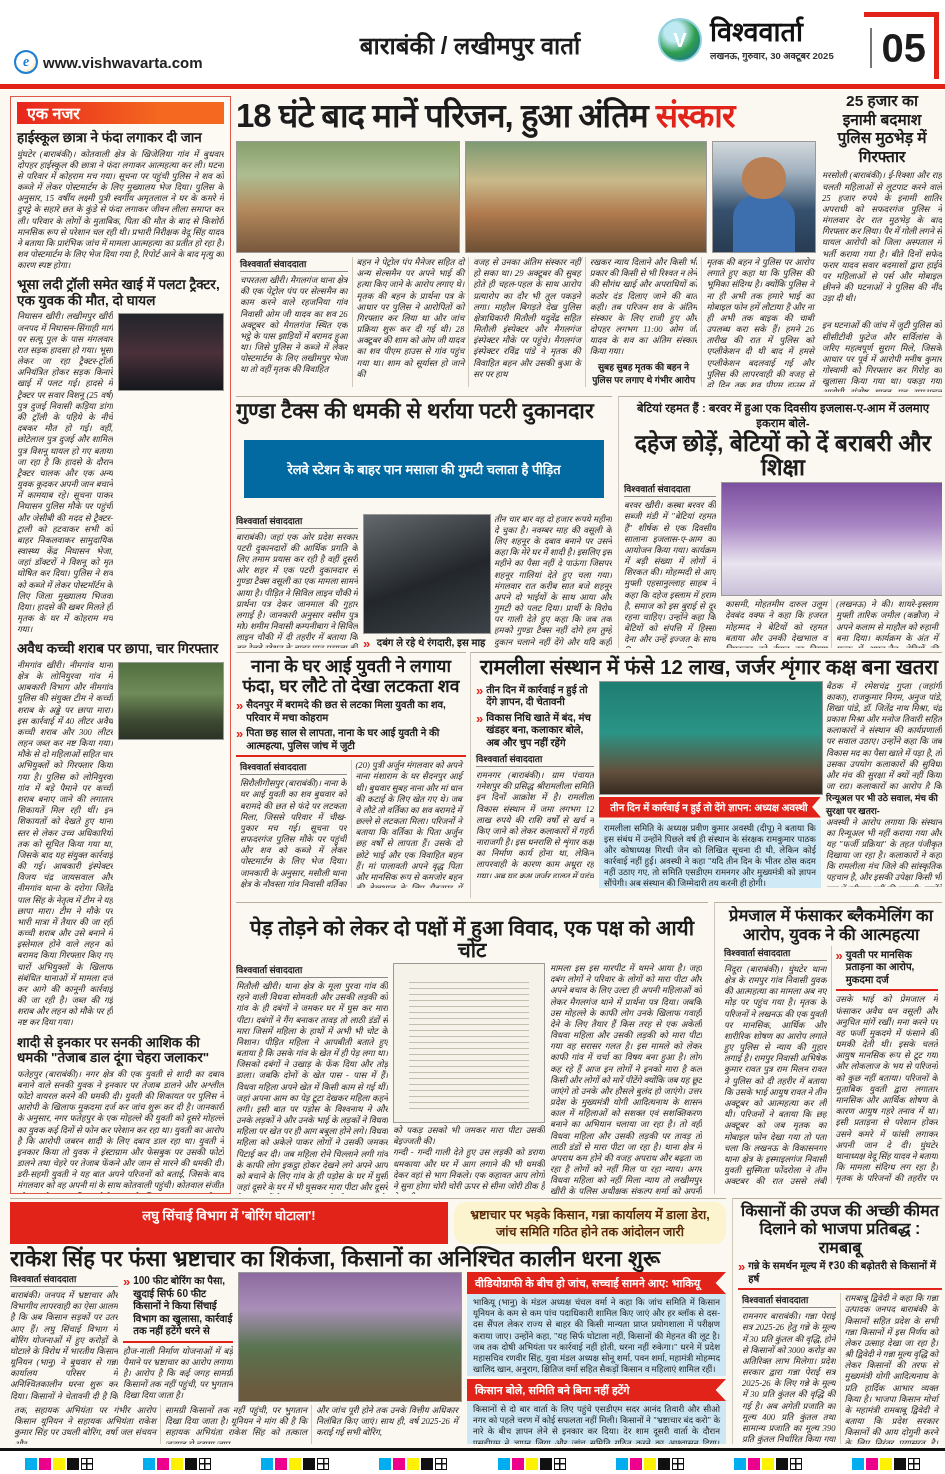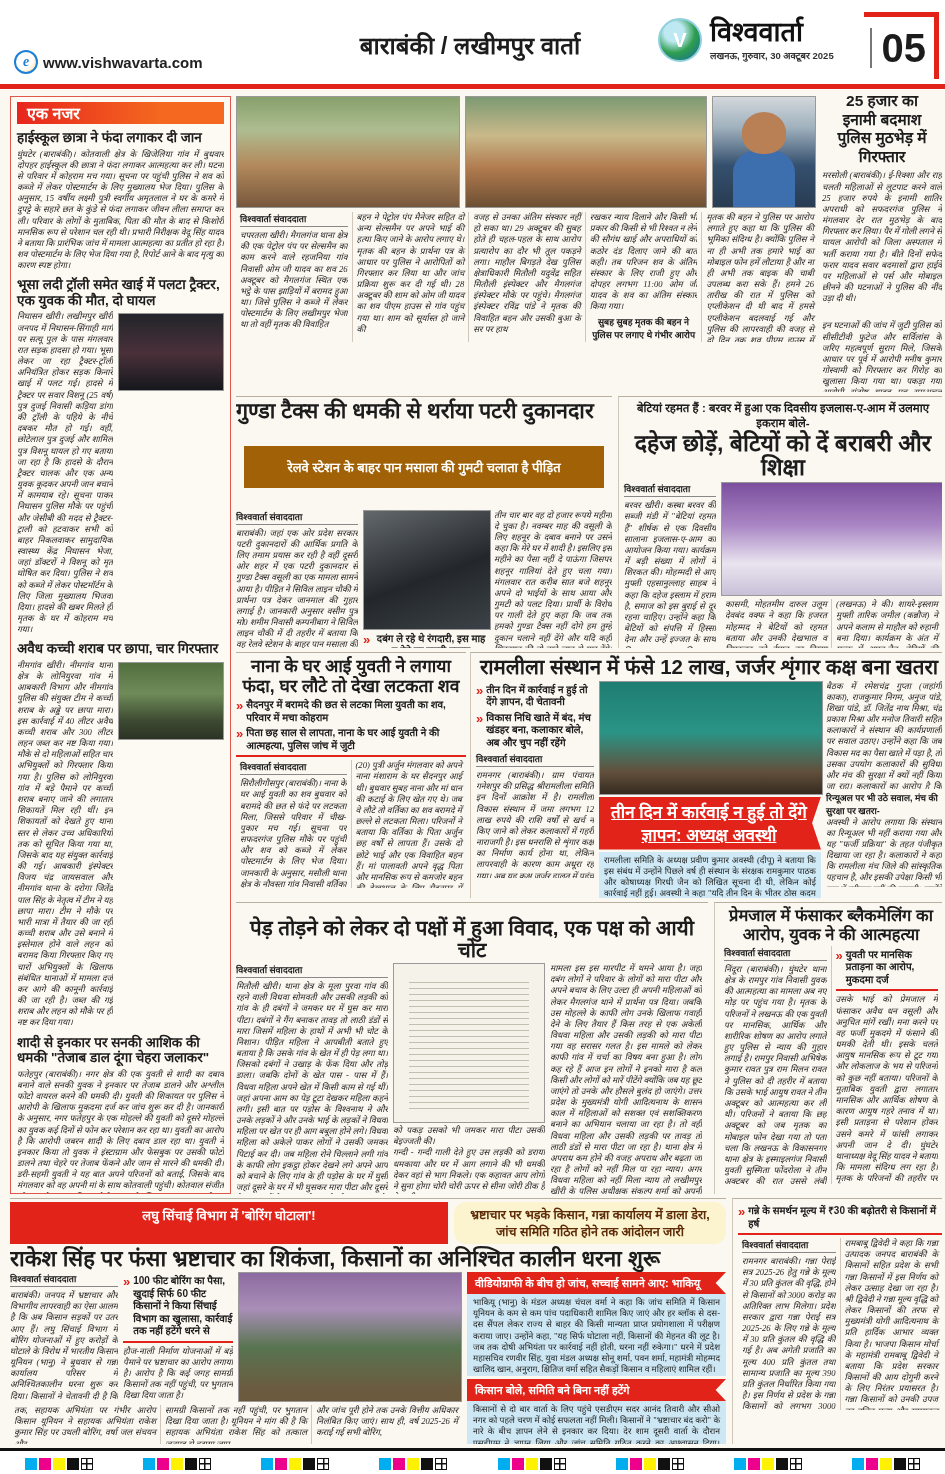--- a/index.html
+++ b/index.html
@@ -63,22 +63,22 @@
            font:bold 16px "Liberation Sans",sans-serif;padding:0 10px;margin-bottom:4px;}
   .sb-h{font:bold 13.5px "Liberation Sans",sans-serif;line-height:1.15;margin:6px 0 3px;}
   .sb-photo{float:right;width:104px;height:76px;margin:2px 0 2px 5px;}
   
   .blk{position:absolute;box-sizing:border-box;overflow:hidden;}
   .funeral-h{font:800 33px "Liberation Sans",sans-serif;white-space:nowrap;letter-spacing:-1px;}
   .funeral-h .red{color:#e2231a;}
   .photos-row{display:flex;gap:5px;margin-top:4px;}
   .reward-h{font:bold 15.5px "Liberation Sans",sans-serif;text-align:center;line-height:1.2;margin:0 12px 4px;}
   .gunda-h{font:800 21.5px "Liberation Sans",sans-serif;line-height:1.1;margin:0;}
-  .gunda-sub{background:#a16207;color:#fff;font:bold 13px "Liberation Sans",sans-serif;
-             text-align:center;padding:12px 4px;margin:22px 8px;}
+  .gunda-sub{background:#0369a1;color:#fff;font:bold 13px "Liberation Sans",sans-serif;
+             text-align:center;padding:20px 4px;margin:16px 8px;}
   .kicker{font:bold 11.5px "Liberation Sans",sans-serif;text-align:center;}
   .daughters-h{font:800 23px "Liberation Sans",sans-serif;text-align:center;margin:1px 0 3px;line-height:1.05;}
   .nana-h{font:800 17.5px "Liberation Sans",sans-serif;line-height:1.15;text-align:center;margin:0 0 2px;}
   .redline{border-bottom:2px solid #e2231a;margin:2px 0 3px;}
   .ramlila-h{font:800 20.5px "Liberation Sans",sans-serif;text-align:center;margin:0 0 3px;line-height:1.05;}
   .hl-box{background:#cfeaf6;font-size:8.6px;line-height:1.3;text-align:justify;padding:3px 5px;overflow:hidden;}
   .tree-h{font:800 20.5px "Liberation Sans",sans-serif;text-align:center;margin:0 0 3px;line-height:1.05;}
   .premjal-h{font:800 16.5px "Liberation Sans",sans-serif;text-align:center;line-height:1.15;margin:0 0 2px;}
   .banner-red{background:#e2231a;color:#fff;font:bold 13px "Liberation Sans",sans-serif;
               text-align:center;padding:4px 6px;flex:0 0 438px;box-sizing:border-box;}
@@ -147,20 +147,23 @@
     </div>
 
     <div>
       <div class="sb-h">शादी से इनकार पर सनकी आशिक की धमकी "तेजाब डाल दूंगा चेहरा जलाकर"</div>
       <div class="col">फतेहपुर (बाराबंकी)। नगर क्षेत्र की एक युवती से शादी का दबाव बनाने वाले सनकी युवक ने इनकार पर तेजाब डालने और अश्लील फोटो वायरल करने की धमकी दी। युवती की शिकायत पर पुलिस ने आरोपी के खिलाफ मुकदमा दर्ज कर जांच शुरू कर दी है। जानकारी के अनुसार, नगर फतेहपुर के एक मोहल्ले की युवती को दूसरे मोहल्ले का युवक कई दिनों से फोन कर परेशान कर रहा था। युवती का आरोप है कि आरोपी जबरन शादी के लिए दबाव डाल रहा था। युवती ने इनकार किया तो युवक ने इंस्टाग्राम और फेसबुक पर उसकी फोटो डालने तथा चेहरे पर तेजाब फेंकने और जान से मारने की धमकी दी। डरी-सहमी युवती ने यह बात अपने परिजनों को बताई, जिसके बाद मंगलवार को वह अपनी मां के साथ कोतवाली पहुंची। कोतवाल संजीत सोनकर ने बताया कि आरोपी युवक के खिलाफ मुकदमा दर्ज कर लिया गया है और मामले की जांच-पड़ताल जारी है।</div>
     </div>
 
   </div>
 
   <div class="blk" style="left:236px;top:92px;width:582px;height:300px;">
+    <div class="funeral-h">
+      <span>18 घंटे बाद मानें परिजन, हुआ अंतिम </span><span class="red">संस्कार</span>
+    </div>
     <div class="photos-row">
       <div class="photo ph-crowd1" style="width:222px;height:110px;"></div>
       <div class="photo ph-crowd2" style="width:240px;height:110px;"></div>
       <div class="photo ph-portrait" style="width:102px;height:110px;"></div>
     </div>
     <div class="trow" style="margin-top:4px;height:130px;">
       <div>
         <div class="byline">विश्ववार्ता संवाददाता</div>
         <div class="col">चपरतला खीरी। मैगलगंज थाना क्षेत्र की एक पेट्रोल पंप पर सेल्समैन का काम करने वाले रहजनिया गांव निवासी ओम जी यादव का शव 26 अक्टूबर को मैगलगंज स्थित एक भट्ठे के पास झाड़ियों में बरामद हुआ था। जिसे पुलिस ने कब्जे में लेकर पोस्टमार्टम के लिए लखीमपुर भेजा था तो वहीं मृतक की विवाहित</div>
       </div>
@@ -249,21 +252,21 @@
           </div>
         <div class="bullet">
             <span class="chev">»</span>
             <span>विकास निधि खाते में बंद, मंच खंडहर बना, कलाकार बोले, अब और चुप नहीं रहेंगे</span>
           </div>
         <div class="byline">विश्ववार्ता संवाददाता</div>
         <div class="col" style="height:108px;">रामनगर (बाराबंकी)। ग्राम पंचायत गनेशपुर की प्रसिद्ध श्रीरामलीला समिति इन दिनों आक्रोश में है। रामलीला विकास संस्थान में जमा लगभग 12 लाख रुपये की राशि वर्षों से खर्च न किए जाने को लेकर कलाकारों में गहरी नाराजगी है। इस धनराशि से शृंगार कक्ष का निर्माण कार्य होना था, लेकिन लापरवाही के कारण काम अधूरा रह गया। अब यह कक्ष जर्जर हालत में पहुंच चुका है और किसी भी समय हादसे का कारण बन सकता है।</div>
       </div>
       <div style="width:222px;">
         <div class="photo ph-ramlila" style="width:222px;height:112px;"></div>
-        <div class="red-ribbon" style="margin:2px 0;font-size:17px;text-align:center;text-decoration:underline;">तीन दिन में कार्रवाई न हुई तो देंगे ज्ञापन: अध्यक्ष अवस्थी</div>
+        <div class="red-ribbon" style="margin:2px 0;font-size:10px;text-align:center;">तीन दिन में कार्रवाई न हुई तो देंगे ज्ञापन: अध्यक्ष अवस्थी</div>
         <div class="hl-box" style="height:62px;">रामलीला समिति के अध्यक्ष प्रवीण कुमार अवस्थी (दीपू) ने बताया कि इस संबंध में उन्होंने पिछले वर्ष ही संस्थान के संरक्षक रामकुमार पाठक और कोषाध्यक्ष गिरधी जैन को लिखित सूचना दी थी, लेकिन कोई कार्रवाई नहीं हुई। अवस्थी ने कहा "यदि तीन दिन के भीतर ठोस कदम नहीं उठाए गए, तो समिति एसडीएम रामनगर और मुख्यमंत्री को ज्ञापन सौंपेगी। अब संस्थान की जिम्मेदारी तय करनी ही होगी।</div>
       </div>
       <div style="width:118px;">
         <div class="col" style="height:108px;">बैठक में रमेशचंद्र गुप्ता (जहांगी काका), राजकुमार निगम, अनुज पांडे, शिखा पांडे, डॉ. जितेंद्र नाथ मिश्रा, चंद्र प्रकाश मिश्रा और मनोज तिवारी सहित कलाकारों ने संस्थान की कार्यप्रणाली पर सवाल उठाए। उन्होंने कहा कि जब विकास मद का पैसा खाते में पड़ा है, तो उसका उपयोग कलाकारों की सुविधा और मंच की सुरक्षा में क्यों नहीं किया जा रहा। कलाकारों का आरोप है कि संस्थान के पदाधिकारी वर्षों से इस पर चुप्पी साधे हुए हैं।</div>
         <div class="subhead-bold" style="text-align:left;">रिन्यूअल पर भी उठे सवाल, मंच की सुरक्षा पर खतरा-</div>
         <div class="col" style="height:70px;">अवस्थी ने आरोप लगाया कि संस्थान का रिन्यूअल भी नहीं कराया गया और यह "फर्जी प्रक्रिया" के तहत पंजीकृत दिखाया जा रहा है। कलाकारों ने कहा कि रामलीला मंच जिले की सांस्कृतिक पहचान है, और इसकी उपेक्षा किसी भी रूप में स्वीकार नहीं की जाएगी। उन्होंने प्रशासन से तत्काल हस्तक्षेप की मांग की है।</div>
       </div>
     </div>
 
   </div>
@@ -334,20 +337,21 @@
       <div style="flex:1;">
         <div class="red-ribbon">वीडियोग्राफी के बीच हो जांच, सच्चाई सामने आए: भाकियू</div>
         <div class="blue-box" style="height:76px;">भाकियू (भानु) के मंडल अध्यक्ष चंचल वर्मा ने कहा कि जांच समिति में किसान यूनियन के कम से कम पांच पदाधिकारी शामिल किए जाएं और हर ब्लॉक से दस-दस सैंपल लेकर राज्य से बाहर की किसी मान्यता प्राप्त प्रयोगशाला में परीक्षण कराया जाए। उन्होंने कहा, "यह सिर्फ घोटाला नहीं, किसानों की मेहनत की लूट है। जब तक दोषी अभियंता पर कार्रवाई नहीं होती, धरना नहीं रुकेगा।" धरने में प्रदेश महासचिव रणवीर सिंह, युवा मंडल अध्यक्ष सोनू शर्मा, पवन शर्मा, महामंत्री मोहम्मद खालिद खान, अनुराग, क्षितिज वर्मा सहित सैकड़ों किसान व महिलाएं शामिल रहीं।</div>
         <div class="red-ribbon" style="margin-top:3px;">किसान बोले, समिति बने बिना नहीं हटेंगे</div>
         <div class="blue-box" style="height:60px;">किसानों से दो बार वार्ता के लिए पहुंचे एसडीएम सदर आनंद तिवारी और सीओ नगर को पहले चरण में कोई सफलता नहीं मिली। किसानों ने "भ्रष्टाचार बंद करो" के नारे के बीच ज्ञापन लेने से इनकार कर दिया। देर शाम दूसरी वार्ता के दौरान एसडीएम ने ज्ञापन लिया और जांच समिति गठित करने का आश्वासन दिया। किसानों ने कहा कि "जब तक समिति नहीं बनेगी, धरना जारी रहेगा।"</div>
       </div>
     </div>
   </div>
 
   <div class="blk band" style="left:732px;top:1198px;width:210px;height:246px;padding-top:3px;border-left:1px solid #cfc8ba;padding-left:5px;">
+    <h2 class="sugar-h">किसानों की उपज की अच्छी कीमत दिलाने को भाजपा प्रतिबद्ध : रामबाबू</h2>
     <div class="bullet">
         <span class="chev">»</span>
         <span>गन्ने के समर्थन मूल्य में ₹30 की बढ़ोतरी से किसानों में हर्ष</span>
       </div>
     <div class="redline"></div>
     <div class="trow" style="height:172px;">
       <div>
         <div class="byline">विश्ववार्ता संवाददाता</div>
         <div class="col">रामनगर बाराबंकी। गन्ना पेराई सत्र 2025-26 हेतु गन्ने के मूल्य में 30 प्रति कुंतल की वृद्धि, होने से किसानों को 3000 करोड़ का अतिरिक्त लाभ मिलेगा। प्रदेश सरकार द्वारा गन्ना पेराई सत्र 2025-26 के लिए गन्ने के मूल्य में 30 प्रति कुंतल की वृद्धि की गई है। अब अगेती प्रजाति का मूल्य 400 प्रति कुंतल तथा सामान्य प्रजाति का मूल्य 390 प्रति कुंतल निर्धारित किया गया है। इस निर्णय से प्रदेश के गन्ना किसानों को लगभग 3000 करोड़ का अतिरिक्त भुगतान होगा। उक्त जानकारी देते हुए भाजपा किसान मोर्चा के प्रदेश महामंत्री</div>
       </div>

